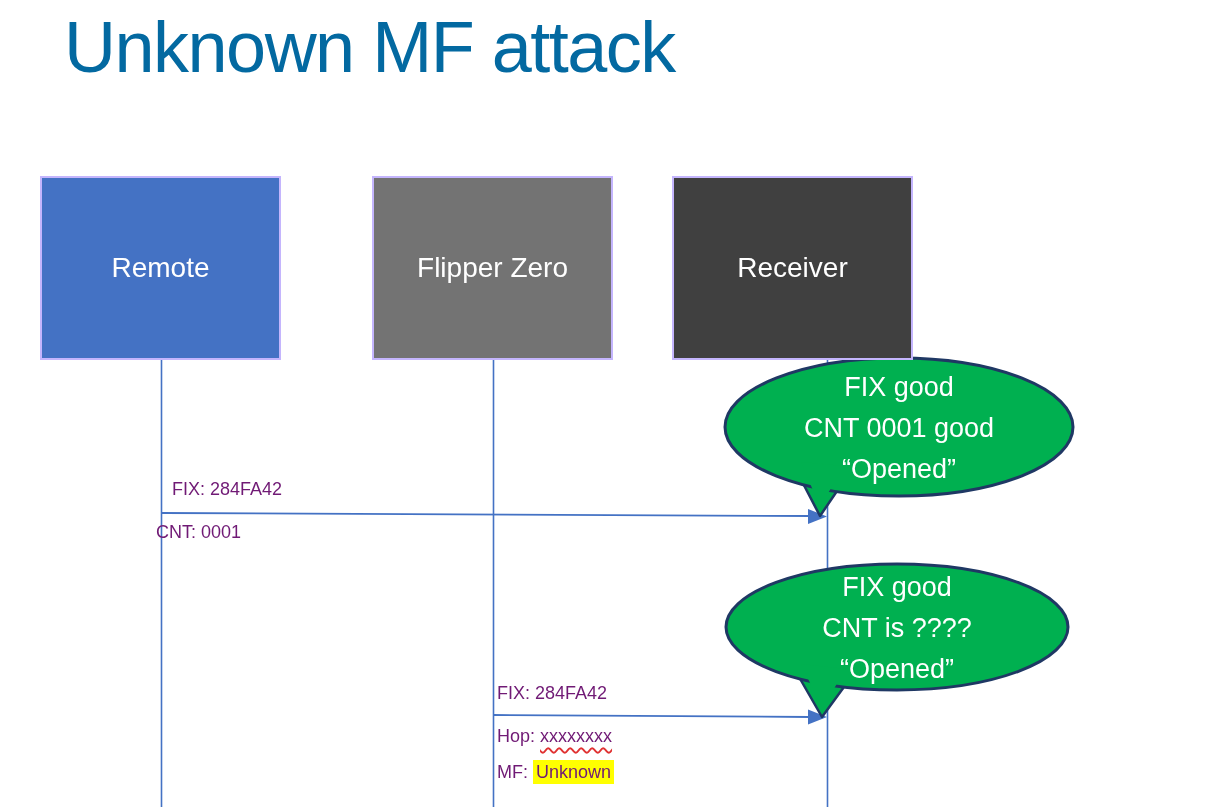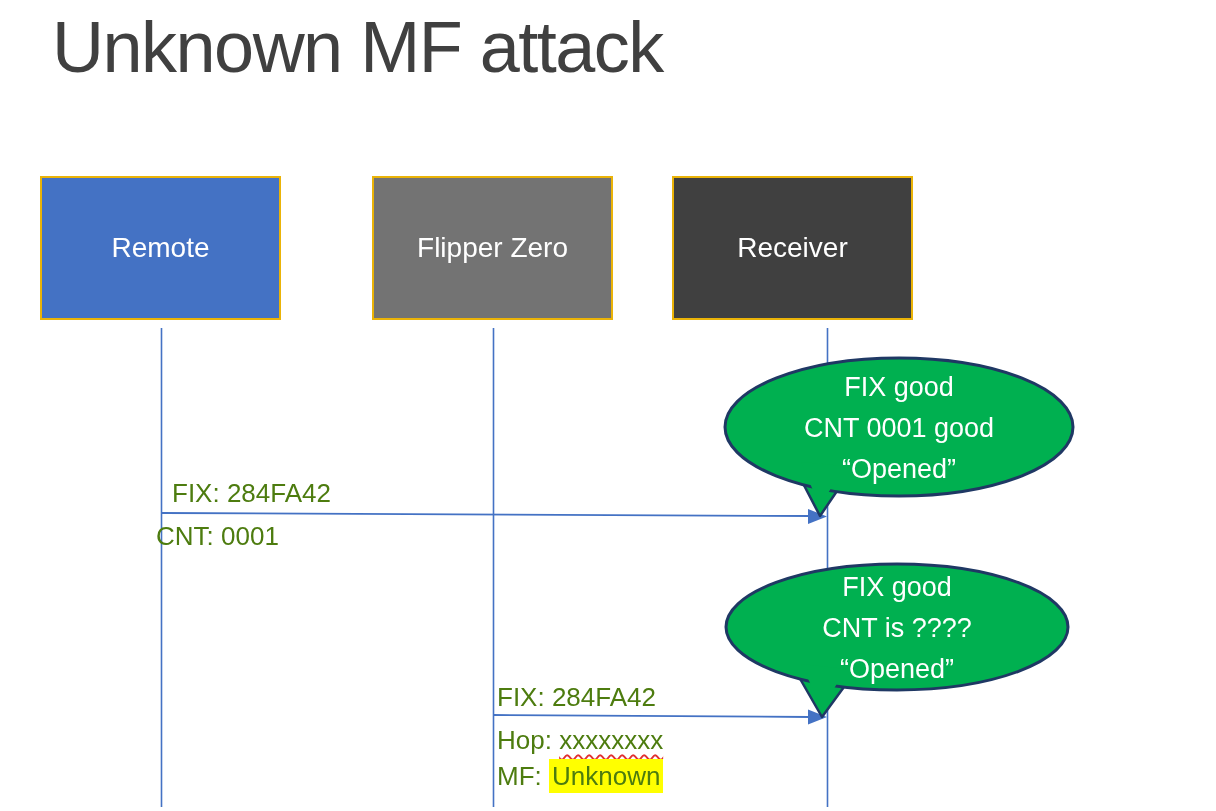--- a/index.html
+++ b/index.html
@@ -6,56 +6,56 @@
   .slide {
     position: relative;
     width: 1216px;
     height: 811px;
     background: #ffffff;
     overflow: hidden;
     font-family: "Liberation Sans", sans-serif;
   }
   .page-title {
     position: absolute;
-    left: 52px;
+    left: 64px;
     top: 2px;
     font-size: 72px;
     font-weight: 300;
     letter-spacing: -1.5px;
     line-height: 1.25;
-    color: #404040;
+    color: #0369a1;
     white-space: nowrap;
   }
   .diagram-svg {
     position: absolute;
     left: 0; top: 0;
     width: 1216px; height: 811px;
   }
   .actor {
     position: absolute;
     top: 176px;
     width: 241px;
-    height: 144px;
+    height: 184px;
     box-sizing: border-box;
-    border: 2px solid #eab308;
+    border: 2px solid #c4b5fd;
     display: flex;
     align-items: center;
     justify-content: center;
     color: #ffffff;
     font-size: 28px;
   }
   .actor-remote   { left: 40px;  background: #4472C4; }
   .actor-flipper  { left: 372px; background: #737373; }
   .actor-receiver { left: 672px; background: #404040; }
 
   .msg-label {
     position: absolute;
-    font-size: 26px;
+    font-size: 18px;
     line-height: 1;
-    color: #4d7c0f;
+    color: #701a75;
     white-space: nowrap;
   }
   .m1-fix { left: 172px; top: 480px; }
   .m1-cnt { left: 156px; top: 523px; }
   .m1-mf  { left: 172px; top: 559px; }
   .m2-fix { left: 497px; top: 684px; }
   .m2-hop { left: 497px; top: 727px; }
   .m2-mf  { left: 497px; top: 763px; }
 
   .hl {

